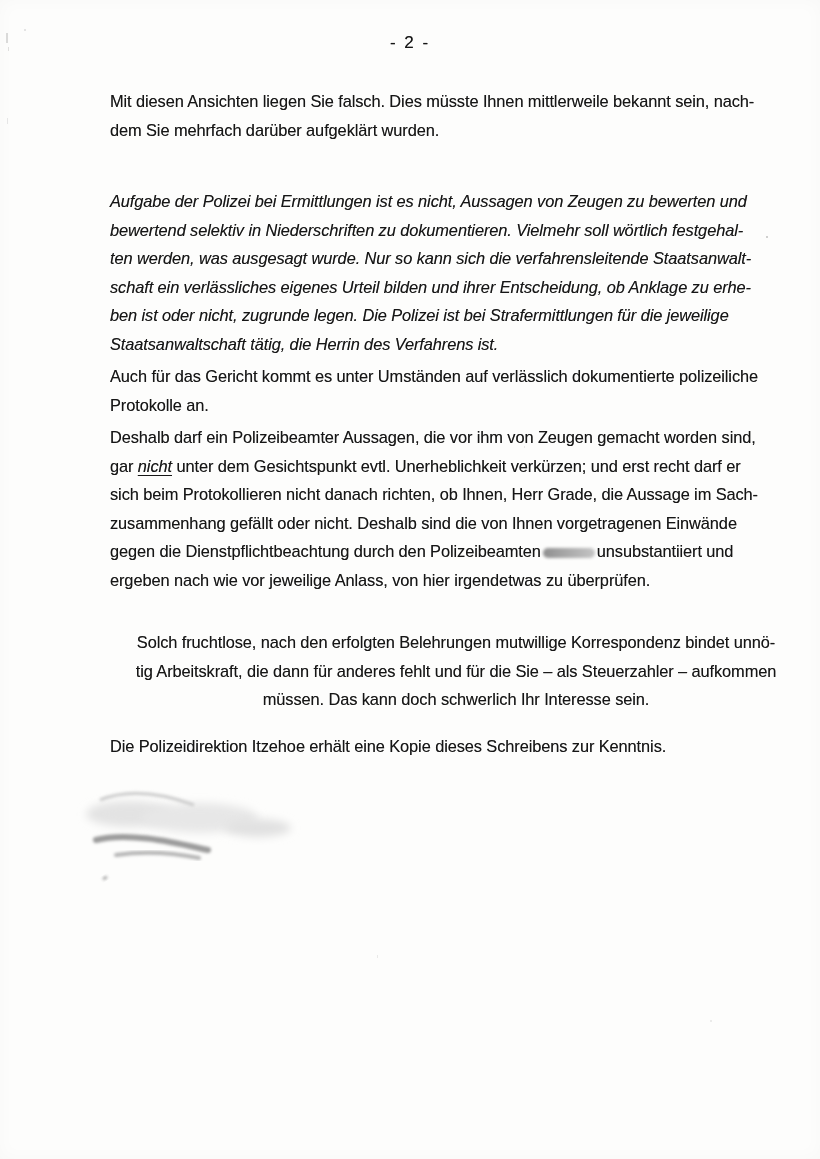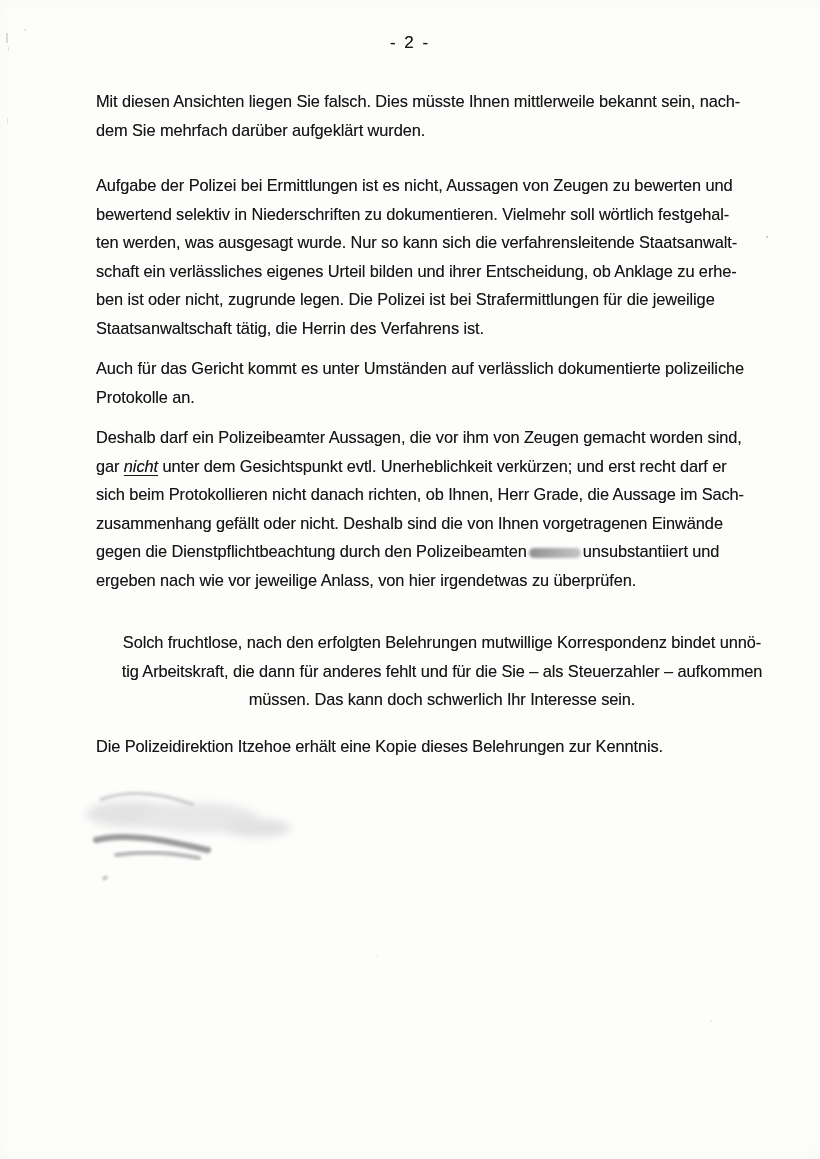--- a/index.html
+++ b/index.html
@@ -14,33 +14,33 @@
     box-shadow: inset 0 0 18px rgba(0,0,0,0.025);
   }
 
   .pagenum {
     position:absolute; top:33px; left:0; width:100%;
     text-align:center;
     font-size:17px; letter-spacing:2px;
     text-shadow:0 0 0.6px rgba(20,20,20,0.55);
   }
 
-  .content { position:absolute; left:96px; top:0; width:692px; }
+  .content { position:absolute; left:110px; top:0; width:692px; }
 
   .para {
     margin:0;
     font-size:16.4px;
     line-height:28.5px;
     letter-spacing:-0.1px;
     white-space:pre-line;
     text-shadow:0 0 0.6px rgba(20,20,20,0.5);
   }
   .p1      { margin-top:87px; }
-  .p2      { margin-top:27px; }
-  .p3, .p4 { margin-top:12px; }
+  .p2      { margin-top:43px;font-style:italic; }
+  .p3, .p4 { margin-top:4px; }
   .p5      { margin-top:34px;text-align:center; }
   .p6      { margin-top:18px; }
   .closing { margin-top:44px; }
 
   .u { text-decoration:underline; text-underline-offset:3px; text-decoration-thickness:1.2px;font-style:italic; }
 
   .redaction {
     display:inline-block;
     width:52px; height:10px;
     margin:0 2px -1px 2px;
@@ -78,21 +78,21 @@
 Protokolle an.</p>
     <p class="para p4"><span>Deshalb darf ein Polizeibeamter Aussagen, die vor ihm von Zeugen gemacht worden sind,
 gar </span><span class="u">nicht</span><span> unter dem Gesichtspunkt evtl. Unerheblichkeit verkürzen; und erst recht darf er
 sich beim Protokollieren nicht danach richten, ob Ihnen, Herr Grade, die Aussage im Sach-
 zusammenhang gefällt oder nicht. Deshalb sind die von Ihnen vorgetragenen Einwände
 gegen die Dienstpflichtbeachtung durch den Polizeibeamten</span><span class="redaction"></span><span>unsubstantiiert und
 ergeben nach wie vor jeweilige Anlass, von hier irgendetwas zu überprüfen.</span></p>
     <p class="para p5">Solch fruchtlose, nach den erfolgten Belehrungen mutwillige Korrespondenz bindet unnö-
 tig Arbeitskraft, die dann für anderes fehlt und für die Sie – als Steuerzahler – aufkommen
 müssen. Das kann doch schwerlich Ihr Interesse sein.</p>
-    <p class="para p6">Die Polizeidirektion Itzehoe erhält eine Kopie dieses Belehrungen zur Kenntnis.</p>
+    <p class="para p6">Die Polizeidirektion Itzehoe erhält eine Kopie dieses Schreibens zur Kenntnis.</p>
     <p class="para closing"></p>
   </div>
 
   <svg class="signature" viewBox="0 0 240 120" aria-hidden="true">
     <defs>
       <filter id="softblur" x="-40%" y="-40%" width="180%" height="180%">
           <feGaussianBlur stdDeviation="4.5"></feGaussianBlur>
         </filter>
       <filter id="lineblur" x="-40%" y="-40%" width="180%" height="180%">
           <feGaussianBlur stdDeviation="1.7"></feGaussianBlur>

